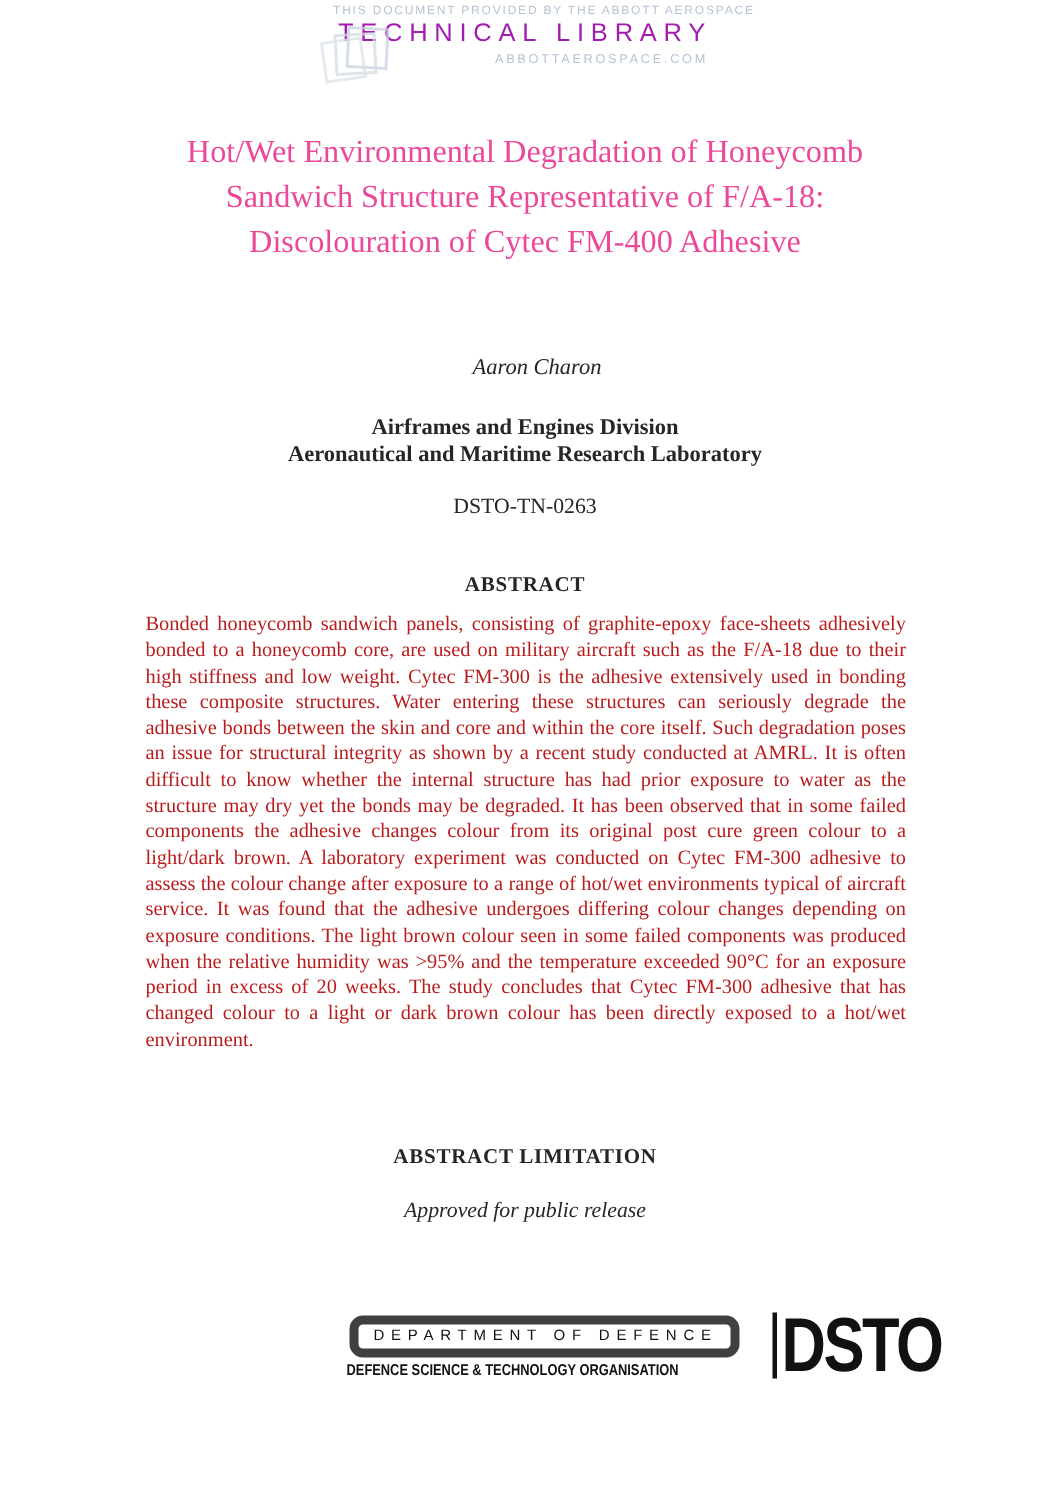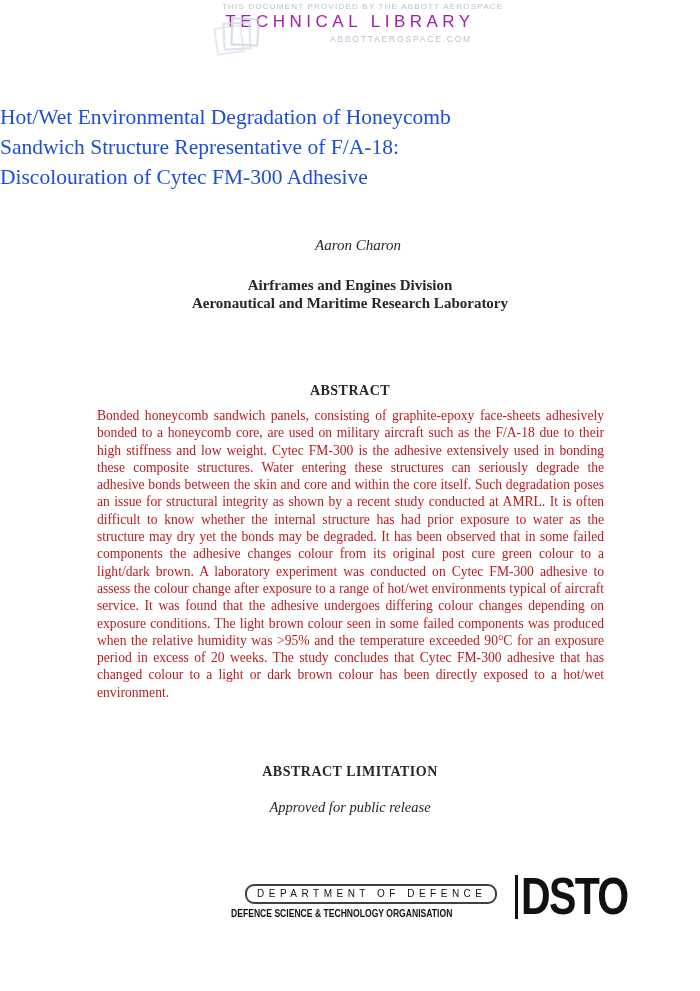--- a/index.html
+++ b/index.html
@@ -50,26 +50,27 @@
     letter-spacing: 1.8px;
     text-align: right;
     padding-right: 6px;
     color: #b6c3d3;
     margin-top: 2px;
   }
 
   
   .doc-title {
     position: absolute;
-    top: 102px;
+    top: 86px;
     left: 0;
     width: 100%;
+    text-align: center;
     font-size: 21.5px;
     line-height: 30px;
-    color: #1d4ed8;
+    color: #ec4899;
   }
 
   
   .author {
     position: absolute;
     top: 237px;
     width: 100%;
     text-align: center;
     font-style: italic;
     font-size: 15px;
@@ -141,29 +142,29 @@
     align-items: stretch;
     color: #111111;
   }
   .logo-left {
     display: flex;
     flex-direction: column;
     justify-content: flex-end;
     padding-top: 4px;
   }
   .dod-box {
-    border: 2px solid #404040;
+    border: 6px solid #404040;
     border-radius: 9px;
     padding: 2px 8px 3px 10px;
     font-family: "Liberation Sans", sans-serif;
     font-size: 10px;
     letter-spacing: 4.5px;
     white-space: nowrap;
     align-self: flex-start;
-    margin-left: 14px;
+    margin-left: 2px;
   }
   .dsto-tagline {
     font-family: "Liberation Sans", sans-serif;
     font-weight: bold;
     font-size: 11px;
     white-space: nowrap;
     margin-top: 3px;
     transform: scaleX(0.78) scaleY(0.95);
     transform-origin: left center;
   }
@@ -200,30 +201,31 @@
       </svg>
     </span>
     <div class="wm-provider">THIS DOCUMENT PROVIDED BY THE ABBOTT AEROSPACE</div>
     <div class="wm-brand">TECHNICAL LIBRARY</div>
     <div class="wm-site">ABBOTTAEROSPACE.COM</div>
   </div>
 
   <div class="doc-title">
     <div>Hot/Wet Environmental Degradation of Honeycomb</div>
     <div>Sandwich Structure Representative of F/A-18:</div>
-    <div>Discolouration of Cytec FM-300 Adhesive</div>
+    <div>Discolouration of Cytec FM-400 Adhesive</div>
   </div>
 
   <div class="author">Aaron Charon</div>
 
   <div class="division-block">
     <div>Airframes and Engines Division</div>
     <div>Aeronautical and Maritime Research Laboratory</div>
   </div>
 
+  <div class="report-number">DSTO-TN-0263</div>
 
   <div class="abstract-heading">ABSTRACT</div>
   <div class="abstract-body">Bonded honeycomb sandwich panels, consisting of graphite-epoxy face-sheets adhesively bonded to a honeycomb core, are used on military aircraft such as the F/A-18 due to their high stiffness and low weight. Cytec FM-300 is the adhesive extensively used in bonding these composite structures. Water entering these structures can seriously degrade the adhesive bonds between the skin and core and within the core itself. Such degradation poses an issue for structural integrity as shown by a recent study conducted at AMRL. It is often difficult to know whether the internal structure has had prior exposure to water as the structure may dry yet the bonds may be degraded. It has been observed that in some failed components the adhesive changes colour from its original post cure green colour to a light/dark brown. A laboratory experiment was conducted on Cytec FM-300 adhesive to assess the colour change after exposure to a range of hot/wet environments typical of aircraft service. It was found that the adhesive undergoes differing colour changes depending on exposure conditions. The light brown colour seen in some failed components was produced when the relative humidity was &gt;95% and the temperature exceeded 90°C for an exposure period in excess of 20 weeks. The study concludes that Cytec FM-300 adhesive that has changed colour to a light or dark brown colour has been directly exposed to a hot/wet environment.</div>
 
   <div class="release-heading">ABSTRACT LIMITATION</div>
   <div class="release-statement">Approved for public release</div>
 
   <div class="dsto-logo">
     <div class="logo-left">
       <div class="dod-box">DEPARTMENT OF DEFENCE</div>

